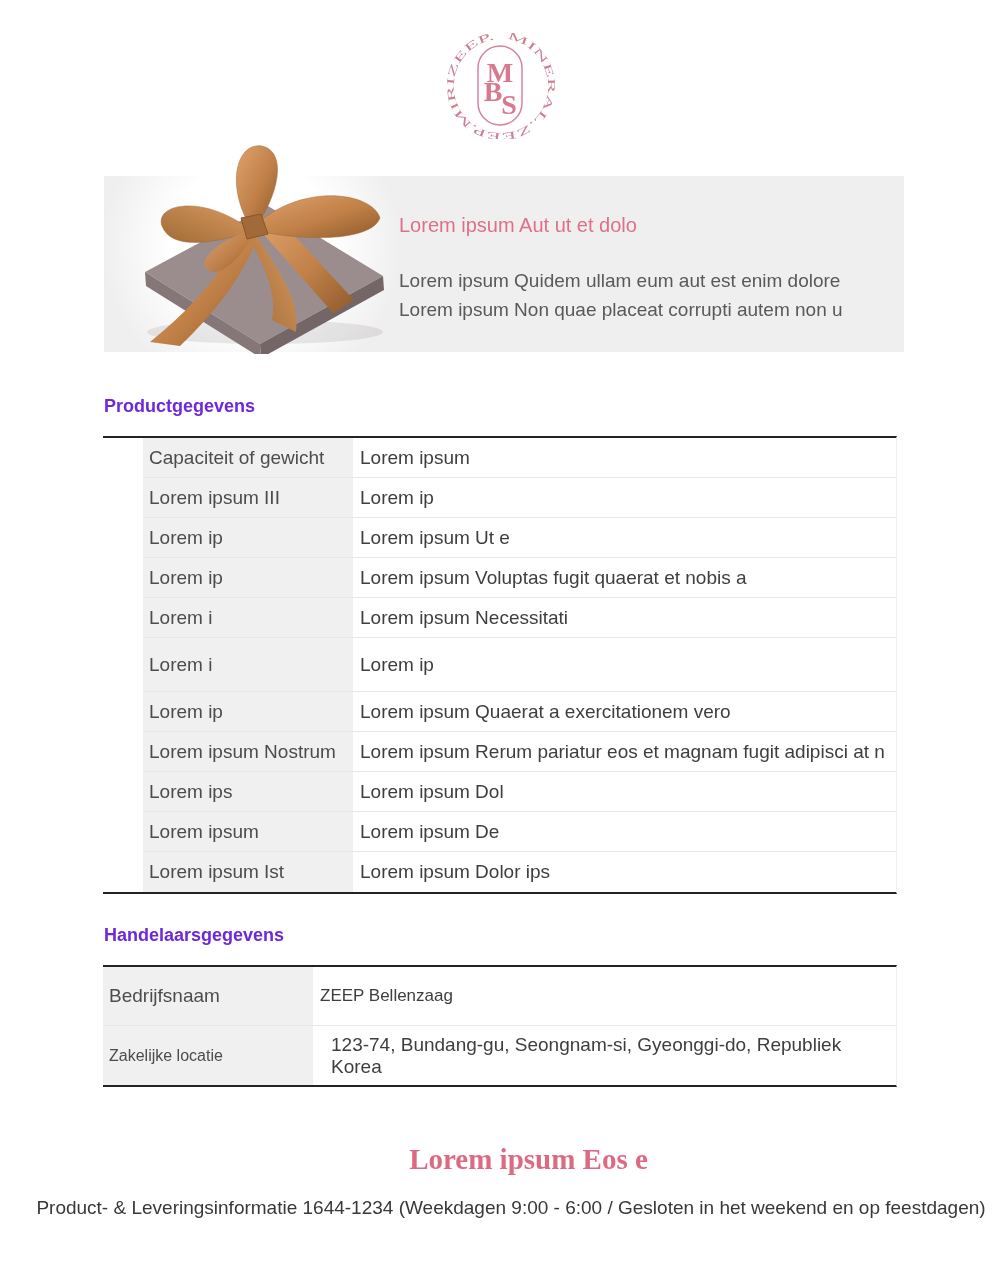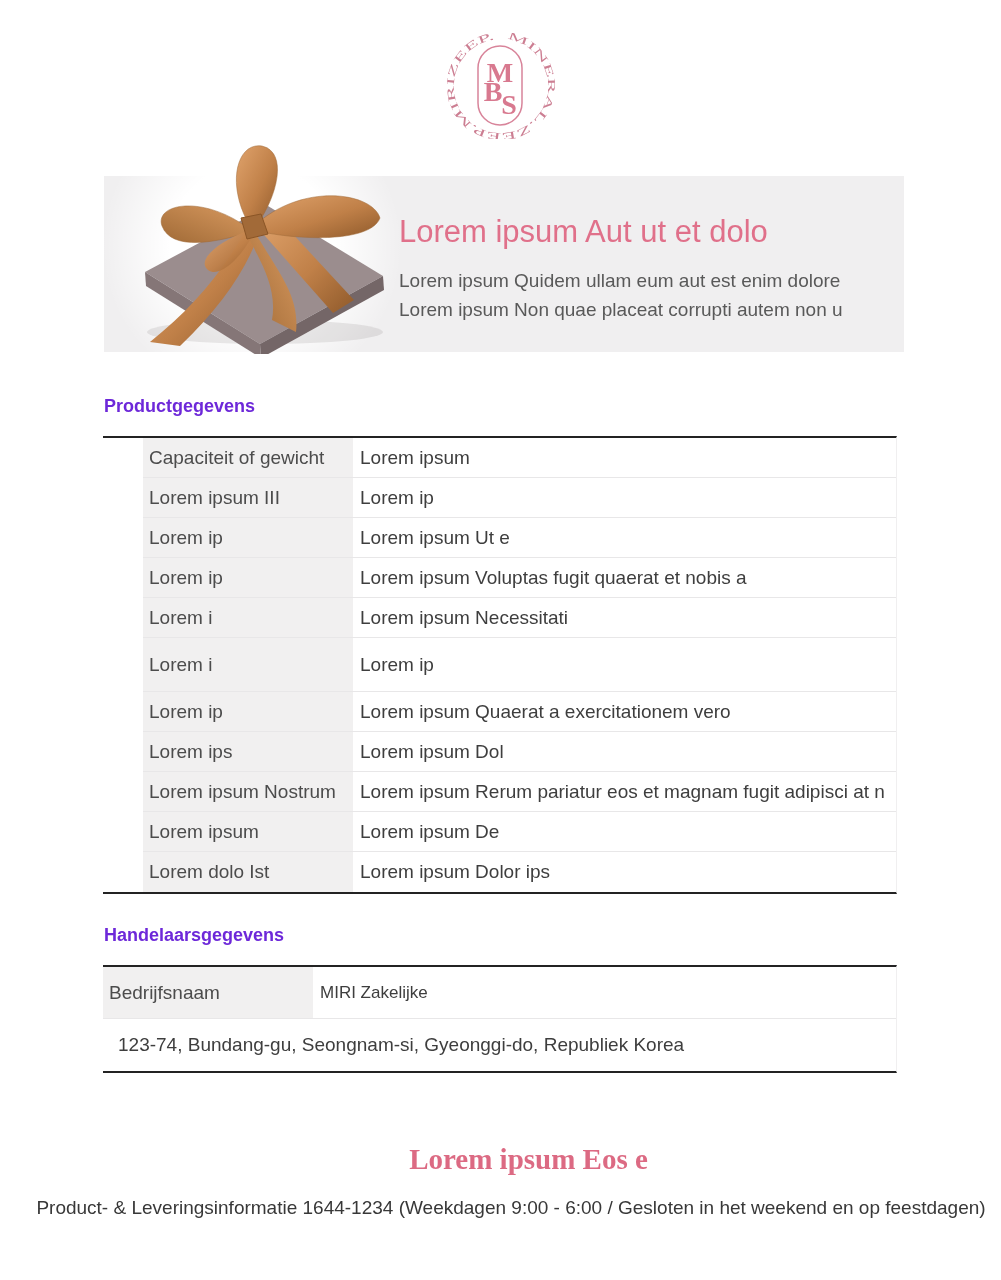--- a/index.html
+++ b/index.html
@@ -6,40 +6,40 @@
   html,body { background:#ffffff; }
   body { font-family:"Liberation Sans","DejaVu Sans",sans-serif; }
   .page { position:relative; width:1001px; height:1280px; background:#fff; overflow:hidden; margin:0 auto; }
 
   
   .logo { position:absolute; left:423px; top:33px; width:154px; height:106px; }
 
   
   .banner { position:absolute; left:104px; top:176px; width:800px; height:176px; background:#f0eff0; }
   .gift-wrap { position:absolute; left:100px; top:134px; width:308px; height:220px; }
-  .hero-title { position:absolute; left:399px; top:214px; font-size:31px; font-weight:500; color:#e0708a; }
+  .hero-title { position:absolute; left:399px; top:214px; font-size:20px; font-weight:500; color:#e0708a; }
   .hero-sub { position:absolute; left:399px; top:267px; font-size:19px; line-height:28.5px; color:#595959; }
 
   
   .sec-heading { position:absolute; left:104px; font-size:18px; font-weight:700; color:#6d28d9; }
   #heading-product { top:396px; }
   #heading-merchant { top:925px; }
 
   
   .info-table { position:absolute; left:103px; width:794px;
     border-top:2px solid #232323; border-bottom:2px solid #232323; border-right:1px solid #f0eff0; }
   #product-table { top:436px;padding-left:40px; }
   #merchant-table { top:965px; }
   .t-row { display:flex; height:40px; border-bottom:1px solid #e8e7e8; }
   .t-row:last-child { border-bottom:none; }
   .t-label { width:213px; background:#f1f0f0; border-right:3px solid #ffffff;
     display:flex; align-items:center; padding-left:6px; font-size:19px; color:#4c4c4c; }
   .t-value { flex:1; display:flex; align-items:center; padding-left:4px; font-size:19px; color:#3e3e3e; }
   #product-table .t-row:nth-child(6) { height:54px; }
-  #merchant-table .t-row { height:52px;justify-content:center; }
+  #merchant-table .t-row { height:59px;justify-content:center; }
   #merchant-table .t-row:nth-child(1) .t-value { font-size:17px; }
   #merchant-table .t-row:nth-child(2) .t-label { font-size:16px; }
   #merchant-table .t-row:nth-child(2) .t-value { padding-left:15px; }
   #merchant-table .t-row:nth-child(3) .t-label { font-size:17px; }
   #merchant-table .t-row:nth-child(3) .t-value { font-size:17px; }
 
   
   .footer-title { position:absolute; left:0; top:1143px; width:100%; text-align:center;
     font-family:"Liberation Serif","DejaVu Serif",serif; font-weight:700; font-size:29px; color:#dc6a83;margin-left:28px; }
   .footer-info { position:absolute; left:0; top:1197px; width:100%; text-align:center;
@@ -131,44 +131,45 @@
       </div>
       <div class="t-row">
         <div class="t-label">Lorem i</div>
         <div class="t-value">Lorem ip</div>
       </div>
       <div class="t-row">
         <div class="t-label">Lorem ip</div>
         <div class="t-value">Lorem ipsum Quaerat a exercitationem vero</div>
       </div>
       <div class="t-row">
+        <div class="t-label">Lorem ipsum Nostrum</div>
+        <div class="t-value">Lorem ipsum Rerum pariatur eos et magnam fugit adipisci at n</div>
+      </div>
+      <div class="t-row">
         <div class="t-label">Lorem ips</div>
         <div class="t-value">Lorem ipsum Dol</div>
-      </div>
-      <div class="t-row">
-        <div class="t-label">Lorem ipsum Nostrum</div>
-        <div class="t-value">Lorem ipsum Rerum pariatur eos et magnam fugit adipisci at n</div>
       </div>
       <div class="t-row">
         <div class="t-label">Lorem ipsum</div>
         <div class="t-value">Lorem ipsum De</div>
       </div>
       <div class="t-row">
-        <div class="t-label">Lorem dolo Ist</div>
+        <div class="t-label">Lorem ipsum Ist</div>
         <div class="t-value">Lorem ipsum Dolor ips</div>
       </div>
     </div>
 
   <div class="sec-heading" id="heading-merchant">Handelaarsgegevens</div>
   <div class="info-table" id="merchant-table">
       <div class="t-row">
         <div class="t-label">Bedrijfsnaam</div>
-        <div class="t-value">MIRI Zakelijke</div>
+        <div class="t-value">ZEEP Bellenzaag</div>
       </div>
       <div class="t-row">
+        <div class="t-label">Zakelijke locatie</div>
         <div class="t-value">123-74, Bundang-gu, Seongnam-si, Gyeonggi-do, Republiek Korea</div>
       </div>
     </div>
 
   <div class="footer-title">Lorem ipsum Eos e</div>
   <div class="footer-info">Product- &amp; Leveringsinformatie 1644-1234 (Weekdagen 9:00 - 6:00 / Gesloten in het weekend en op feestdagen)</div>
 
 </div>
 
 </body></html>

